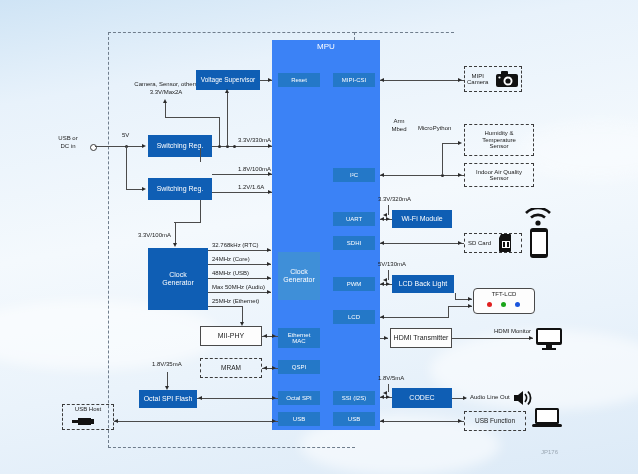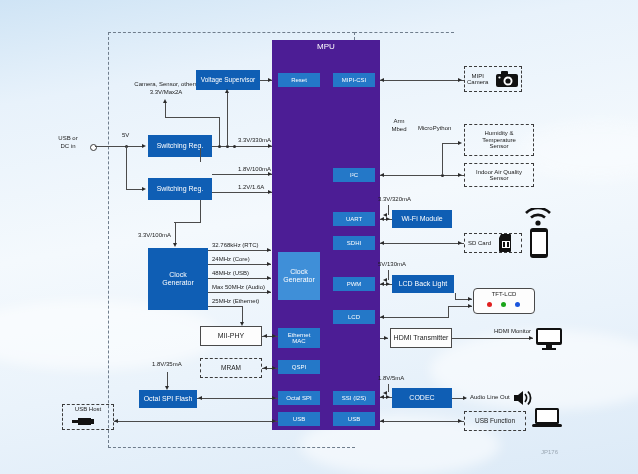--- a/index.html
+++ b/index.html
@@ -7,21 +7,21 @@
     width:638px;height:474px;
     font-family:"Liberation Sans", sans-serif;
     background:linear-gradient(170deg,#cfe4f5 0%,#e8f2fb 18%,#f4f9fd 45%,#eaf3fb 70%,#dceaf7 100%);
     overflow:hidden;position:relative;
   }
   .cloud{position:absolute;border-radius:50%;background:rgba(255,255,255,.55);filter:blur(6px);}
   #stage{position:absolute;left:0;top:0;width:638px;height:474px;}
   .boardline{position:absolute;border:1.5px dashed #6f7d8c;}
   .blk{position:absolute;box-sizing:border-box;display:flex;align-items:center;justify-content:center;
        text-align:center;line-height:1.08;}
-  .mpu{background:#4c1d95;color:#fff;}
+  .mpu{background:#3b82f6;color:#fff;}
   .mpu-title{position:absolute;left:0;right:0;top:3px;font-size:8px;color:#fff;text-align:center;}
   .ip{background:#2478c8;color:#fff;font-size:6px;border:1px solid #2478c8;}
   .ipw{background:#3f8fd8;color:#fff;font-size:7px;}
   .solid{background:#0f5eb4;color:#fff;font-size:7px;}
   .white{background:#fdfdfd;color:#1b1b1b;font-size:7px;border:1px solid #4a4a4a;}
   .dash{background:transparent;color:#1b1b1b;font-size:6.5px;border:1.3px dashed #3b3b3b;}
   .lbl{position:absolute;font-size:6px;color:#1b1b1b;line-height:1.25;white-space:pre;}
   .lbl.c{text-align:center;}
   .ln{position:absolute;background:#4b4b4b;}
   .lnh{height:1px;}

